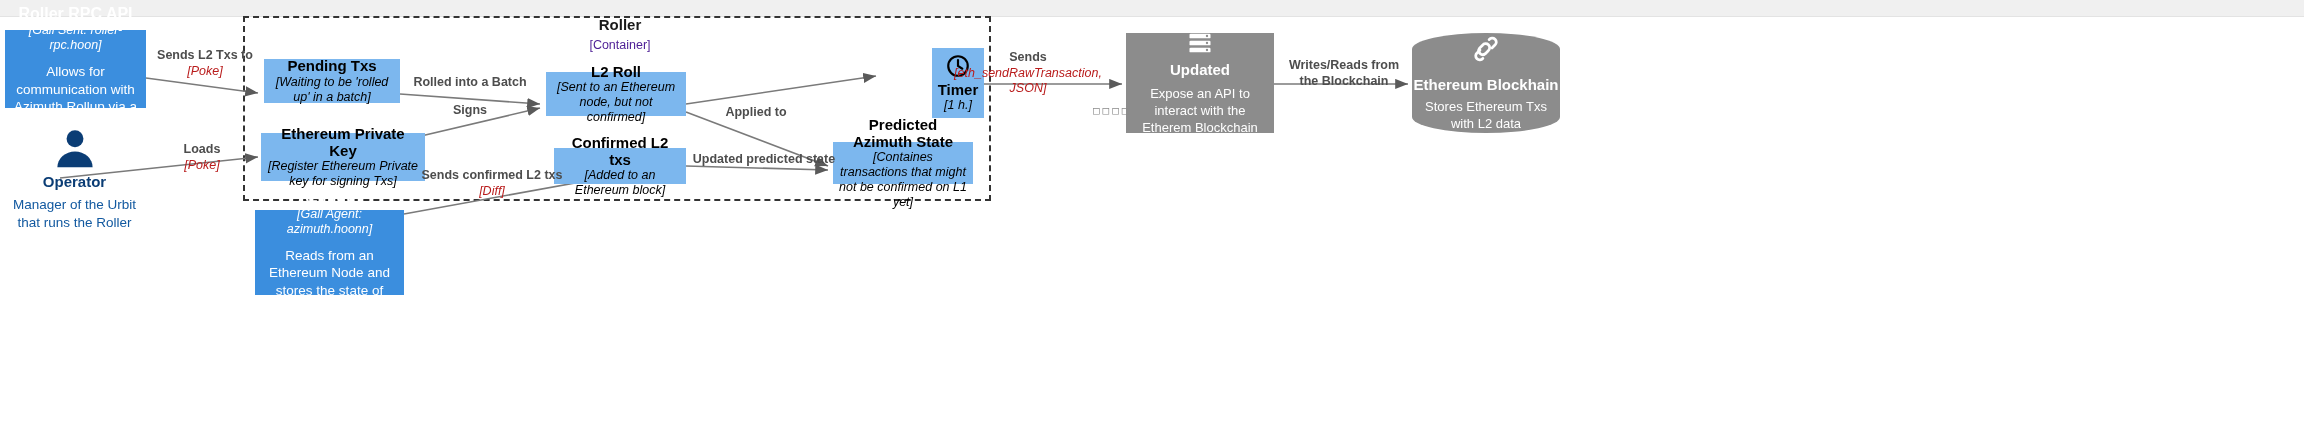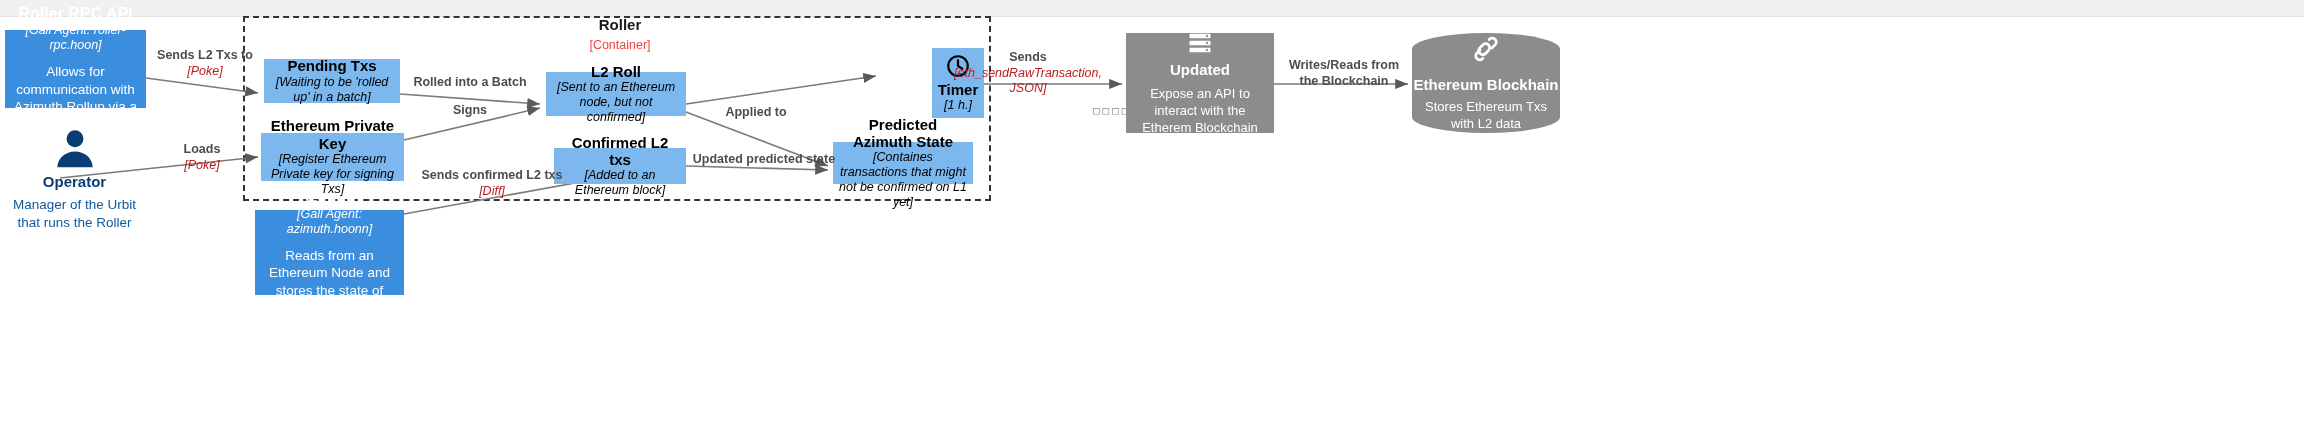--- a/index.html
+++ b/index.html
@@ -3,21 +3,21 @@
 <meta charset="utf-8">
 <style>
   html,body{margin:0;padding:0;background:#ffffff;}
   body{width:2304px;height:435px;overflow:hidden;font-family:"Liberation Sans",sans-serif;}
   #stage{position:relative;width:2304px;height:435px;background:#ffffff;}
 
   .topbar{position:absolute;left:0;top:0;width:2304px;height:16px;background:#f0f0f0;border-bottom:1px solid #e3e3e3;}
 
   .container-box{position:absolute;border:2px dashed #333;box-sizing:border-box;background:transparent;}
   .container-title{position:absolute;text-align:center;font-weight:bold;font-size:15px;color:#1a1a1a;line-height:1.25;}
-  .container-sub{font-weight:normal;font-style:normal;font-size:12.5px;color:#ef4444;}
+  .container-sub{font-weight:normal;font-style:normal;font-size:12.5px;color:#4c1d95;}
 
   .node{position:absolute;box-sizing:border-box;display:flex;flex-direction:column;align-items:center;justify-content:center;text-align:center;padding:4px 6px;}
   .node .title{font-weight:bold;color:#000;line-height:1.15;}
   .node .sub{font-style:italic;line-height:1.2;}
   .node .body{line-height:1.3;}
 
   .blue-dark{background:#3b8ede;color:#ffffff;}
   .blue-dark .title{color:#ffffff;font-size:16px;}
   .blue-dark .sub{color:#ffffff;font-size:12.5px;}
   .blue-dark .body{color:#ffffff;font-size:13.5px;margin-top:10px;}
@@ -75,30 +75,30 @@
       <path d="M686,104 L876,76"></path>
       <path d="M686,112 L828,166"></path>
       <path d="M686,166 L828,170"></path>
       <path d="M932,84 L1122,84"></path>
       <path d="M1274,84 L1408,84"></path>
     </g>
   </svg>
 
   <div class="node blue-dark" style="left:5px; top:30px; width:141px; height:78px;">
     <div class="title">Roller RPC API</div>
-    <div class="sub">[Gall Agent: roller-rpc.hoon]</div>
+    <div class="sub">[Gall Sent: roller-rpc.hoon]</div>
     <div class="body">Allows for communication with Azimuth Rollup via a JSON-RPC API.</div>
   </div>
 
   <div class="node blue-light" style="left:264px; top:59px; width:136px; height:44px;">
     <div class="title">Pending Txs</div>
     <div class="sub">[Waiting to be 'rolled up' in a batch]</div>
   </div>
 
-  <div class="node blue-light" style="left:261px; top:133px; width:143px; height:48px;">
+  <div class="node blue-light" style="left:261px; top:133px; width:164px; height:48px;">
     <div class="title">Ethereum Private Key</div>
     <div class="sub">[Register Ethereum Private key for signing Txs]</div>
   </div>
 
   <div class="node blue-light" style="left:546px; top:72px; width:140px; height:44px;">
     <div class="title">L2 Roll</div>
     <div class="sub">[Sent to an Ethereum node, but not confirmed]</div>
   </div>
 
   <div class="node blue-light" style="left:554px; top:148px; width:132px; height:36px;">

